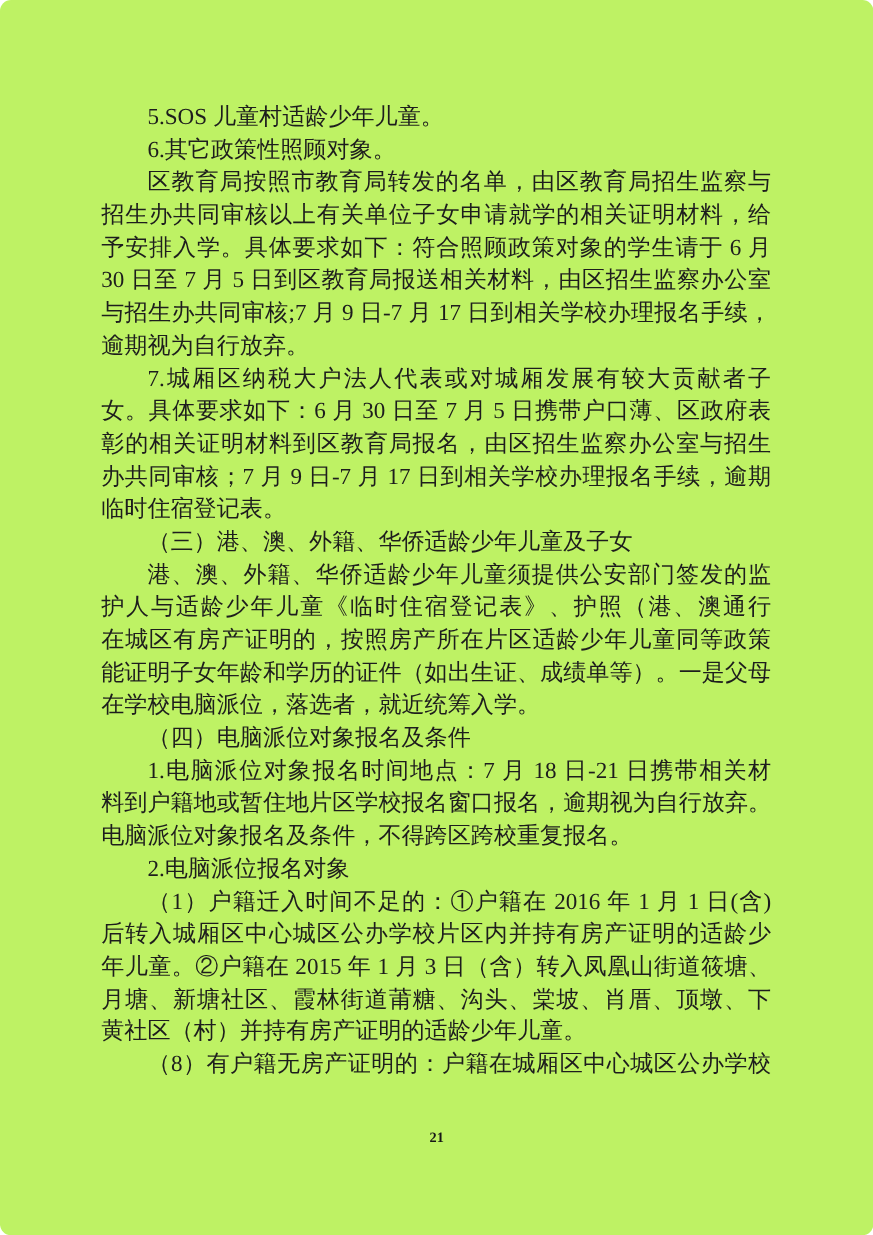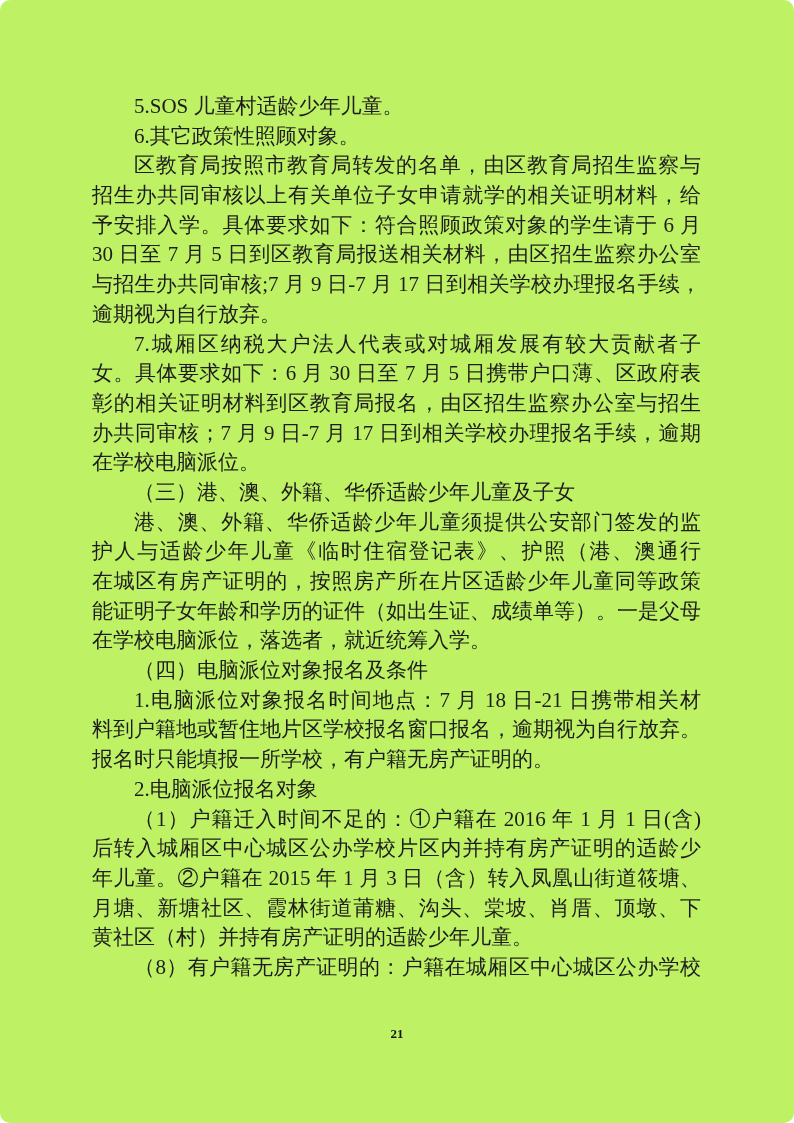--- a/index.html
+++ b/index.html
@@ -63,31 +63,31 @@
       <div class="line indent">区教育局按照市教育局转发的名单，由区教育局招生监察与</div>
       <div class="line">招生办共同审核以上有关单位子女申请就学的相关证明材料，给</div>
       <div class="line">予安排入学。具体要求如下：符合照顾政策对象的学生请于 6 月</div>
       <div class="line">30 日至 7 月 5 日到区教育局报送相关材料，由区招生监察办公室</div>
       <div class="line">与招生办共同审核;7 月 9 日-7 月 17 日到相关学校办理报名手续，</div>
       <div class="line para-end">逾期视为自行放弃。</div>
       <div class="line indent">7.城厢区纳税大户法人代表或对城厢发展有较大贡献者子</div>
       <div class="line">女。具体要求如下：6 月 30 日至 7 月 5 日携带户口薄、区政府表</div>
       <div class="line">彰的相关证明材料到区教育局报名，由区招生监察办公室与招生</div>
       <div class="line">办共同审核；7 月 9 日-7 月 17 日到相关学校办理报名手续，逾期</div>
-      <div class="line para-end">在学校电脑派位。</div>
+      <div class="line para-end">临时住宿登记表。</div>
       <div class="line indent para-end">（三）港、澳、外籍、华侨适龄少年儿童及子女</div>
       <div class="line indent">港、澳、外籍、华侨适龄少年儿童须提供公安部门签发的监</div>
       <div class="line">护人与适龄少年儿童《临时住宿登记表》、护照（港、澳通行证）、</div>
       <div class="line">在城区有房产证明的，按照房产所在片区适龄少年儿童同等政策</div>
       <div class="line">能证明子女年龄和学历的证件（如出生证、成绩单等）。一是父母</div>
       <div class="line para-end">在学校电脑派位，落选者，就近统筹入学。</div>
       <div class="line indent para-end">（四）电脑派位对象报名及条件</div>
       <div class="line indent">1.电脑派位对象报名时间地点：7 月 18 日-21 日携带相关材</div>
       <div class="line">料到户籍地或暂住地片区学校报名窗口报名，逾期视为自行放弃。</div>
-      <div class="line para-end">报名时只能填报一所学校，有户籍无房产证明的。</div>
+      <div class="line para-end">电脑派位对象报名及条件，不得跨区跨校重复报名。</div>
       <div class="line indent para-end">2.电脑派位报名对象</div>
       <div class="line indent">（1）户籍迁入时间不足的：①户籍在 2016 年 1 月 1 日(含)</div>
       <div class="line">后转入城厢区中心城区公办学校片区内并持有房产证明的适龄少</div>
       <div class="line">年儿童。②户籍在 2015 年 1 月 3 日（含）转入凤凰山街道筱塘、</div>
       <div class="line">月塘、新塘社区、霞林街道莆糖、沟头、棠坡、肖厝、顶墩、下</div>
       <div class="line para-end">黄社区（村）并持有房产证明的适龄少年儿童。</div>
       <div class="line indent">（8）有户籍无房产证明的：户籍在城厢区中心城区公办学校</div>
     </div>
   <div class="page-num">21</div>
 </div>

